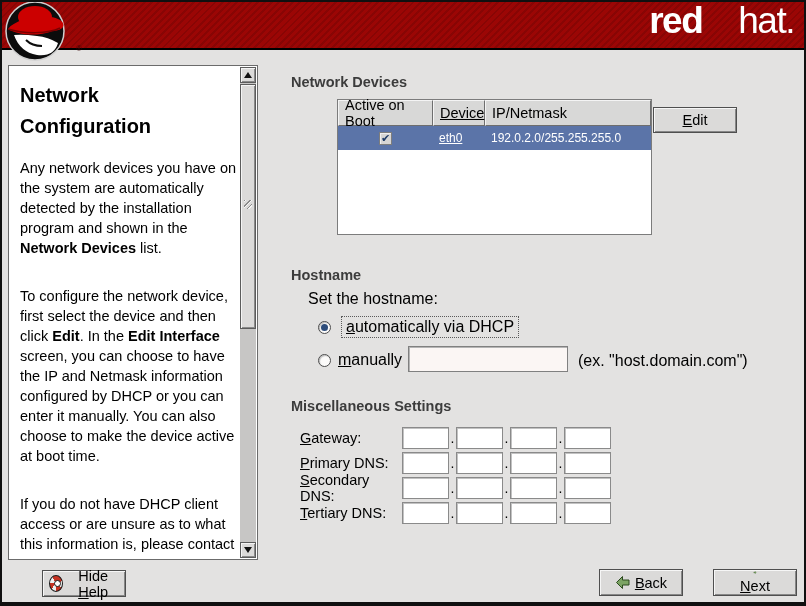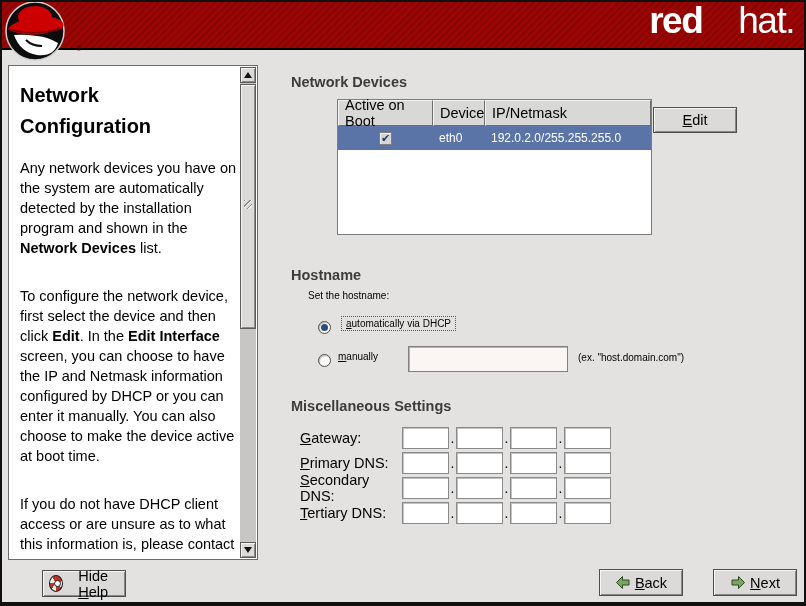--- a/index.html
+++ b/index.html
@@ -47,30 +47,30 @@
     display:flex;align-items:center;justify-content:center;gap:4px;
     font-size:14.5px;color:#000;font-family:"Liberation Sans",sans-serif;cursor:default;}
   .mn{text-decoration:underline;}
 
   
   .devices-table{position:absolute;left:313px;top:97px;width:315px;height:136px;background:#fff;
     border:1px solid #7c7c7c;box-sizing:border-box;margin-left:22px;}
   .thead{display:flex;height:26px;}
   .th{box-sizing:border-box;background:#D8D8D7;border:1px solid;border-color:#F4F4F4 #6e6e6e #6e6e6e #F4F4F4;
     display:flex;align-items:center;padding-left:6px;font-size:14.5px;color:#000;}
-  .c1{width:95px;}.c2{width:52px;}.c3{flex:1;}
+  .c1{width:95px;}.c2{width:52px;text-decoration:underline;}.c3{flex:1;}
   .trow{display:flex;height:24px;background:#5B74A8;color:#fff;font-size:12px;}
   .td{box-sizing:border-box;display:flex;align-items:center;padding-left:6px;}
   .td.c1{justify-content:center;padding-left:0;}
   .cbx{width:13px;height:13px;box-sizing:border-box;background:#D6D5D4;border:1px solid #7d7d7d;
     box-shadow:inset 1px 1px 0 #efefef;display:flex;align-items:center;justify-content:center;}
   .cbx.checked::after{content:"\2714";font-size:11px;line-height:11px;color:#1d3a66;}
 
   
-  .plain-label{position:absolute;font-size:10px;color:#000;}
+  .plain-label{position:absolute;font-size:16px;color:#000;}
   .radio{position:absolute;width:13px;height:13px;box-sizing:border-box;border-radius:50%;
     background:#FCFBFA;border:1px solid #4c4c4c;box-shadow:inset 1px 1px 1px #bdbdbd;}
   .radio.selected::after{content:"";position:absolute;left:2px;top:2px;right:2px;bottom:2px;
     border-radius:50%;background:#2E4D7B;}
   .focus-dotted{border:1px dotted #5a5a5a;padding:1px 4px;margin-left:8px;}
   .entry{position:absolute;box-sizing:border-box;border:1px solid #808080;
     box-shadow:inset 1px 1px 0 #b5b5b5;font-size:14px;font-family:"Liberation Sans",sans-serif;padding:0 4px;}
   .hostname-entry{left:406px;top:344px;width:160px;height:26px;background:#FBF6F4;}
 
   
@@ -224,20 +224,20 @@
     <span><span></span><span class="mn">R</span><span>elease Notes</span></span>
   </button>
 
   <button class="gtk-btn" style="left:597px;top:567px;width:84px;height:27px;">
     <svg class="arrow-svg" width="16" height="15" viewBox="0 0 16 15">
         <path d="M7.5,1.5 L1.5,7.5 L7.5,13.5 L7.5,10 L14,10 L14,5 L7.5,5 Z" fill="#7CA464" stroke="#2c4a1e" stroke-width="1"></path>
       </svg>
     <span><span></span><span class="mn">B</span><span>ack</span></span>
   </button>
 
-  <button class="gtk-btn" style="left:711px;top:567px;width:84px;height:27px;">
+  <button class="gtk-btn" style="left:711px;top:567px;width:84px;height:27px;flex-direction:column;">
     <svg class="arrow-svg" width="16" height="15" viewBox="0 0 16 15">
         <path d="M8.5,1.5 L14.5,7.5 L8.5,13.5 L8.5,10 L2,10 L2,5 L8.5,5 Z" fill="#7CA464" stroke="#2c4a1e" stroke-width="1"></path>
       </svg>
     <span><span></span><span class="mn">N</span><span>ext</span></span>
   </button>
 
 </div>
 
 </body></html>

